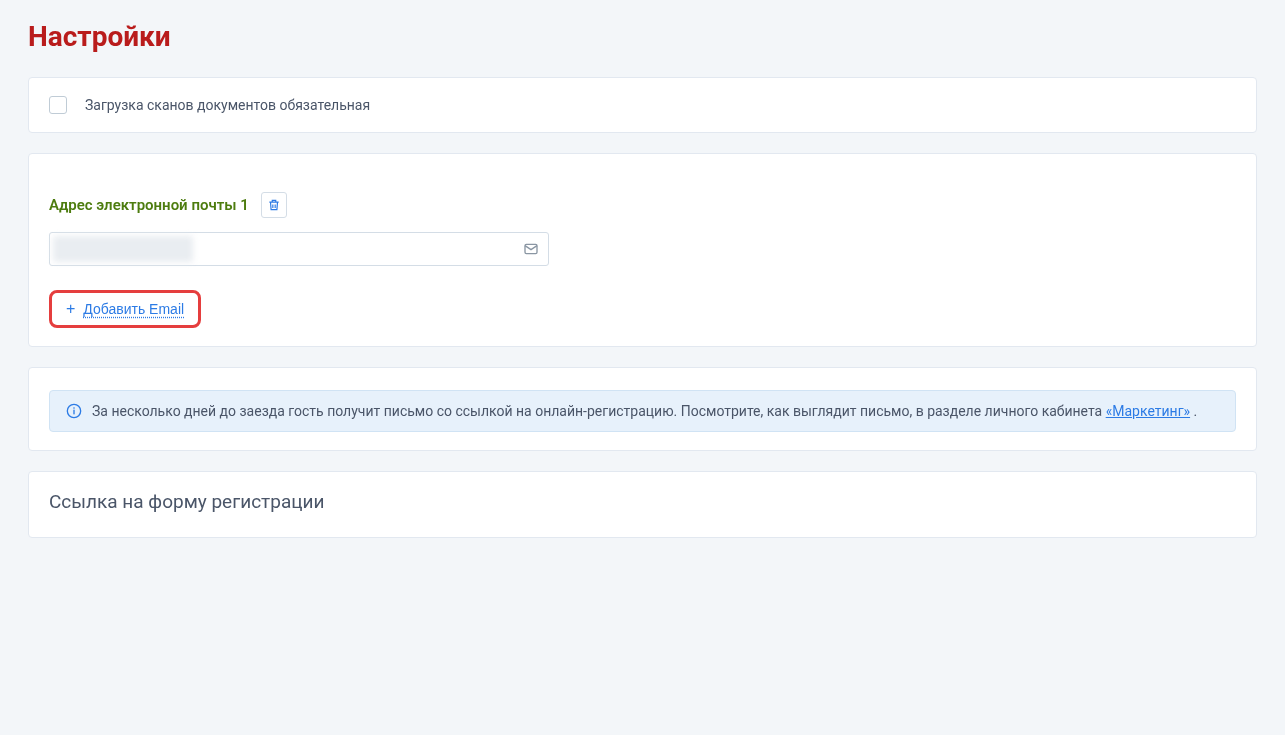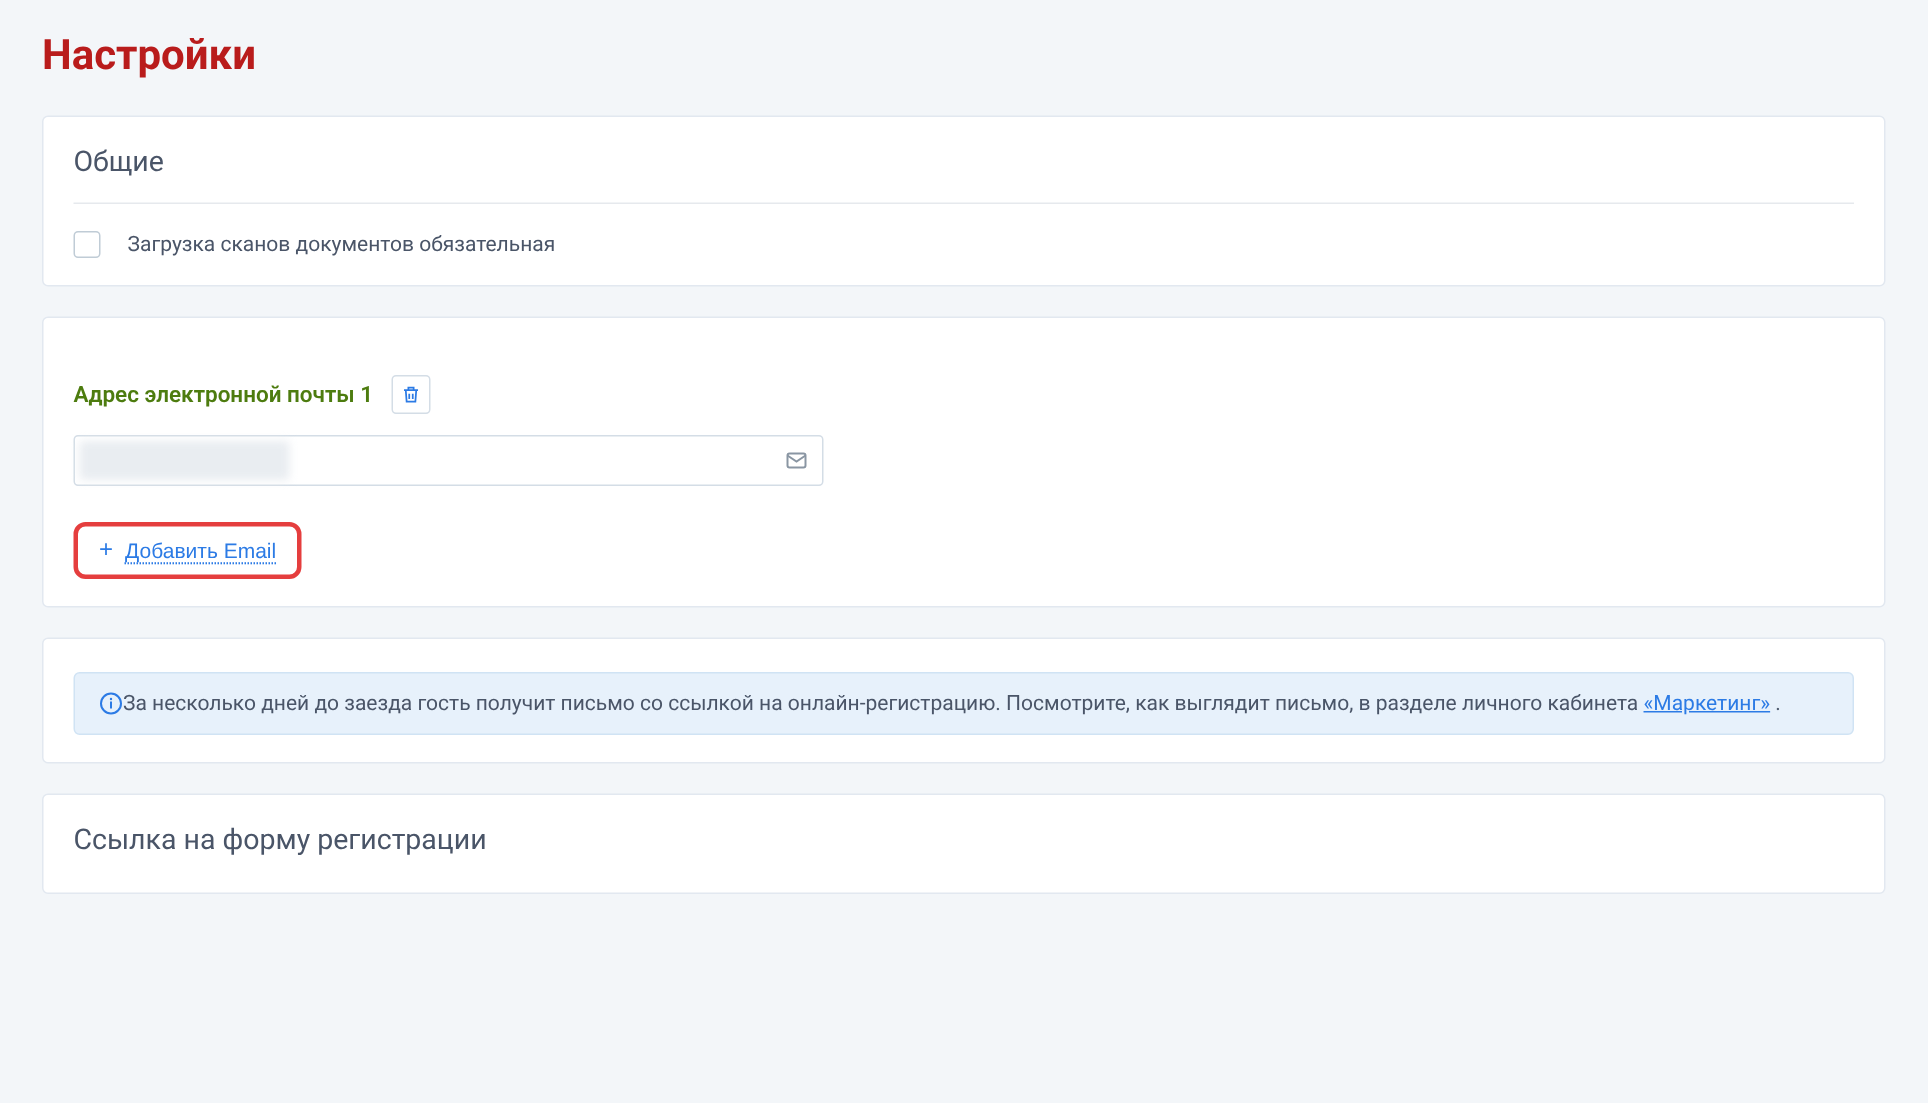--- a/index.html
+++ b/index.html
@@ -155,20 +155,21 @@
       text-decoration-style: dotted;
       text-underline-offset: 3px;
     }
     .info-banner {
       background: #e7f1fb;
       border: 1px solid #d0e3f4;
       border-radius: 4px;
       padding: 12px 16px;
       display: flex;
       align-items: center;
+      gap: 10px;
       font-size: 14px;
       color: #4a5568;
       margin-top: 4px;
     }
     .info-banner svg {
       width: 16px;
       height: 16px;
       flex-shrink: 0;
     }
     .info-banner a {
@@ -181,21 +182,20 @@
       padding-bottom: 6px;
     }
   </style>
 </head>
 <body>
 
 <div class="page-container">
   <h1 class="page-title">Настройки</h1>
 
   <div class="card">
-    <div class="card-title">Общие</div>
     <div class="checkbox-row">
       <span class="checkbox">
         
       </span>
       <span class="checkbox-label">Загрузка сканов документов обязательная</span>
     </div>
   </div>
 
   <div class="card">
 

